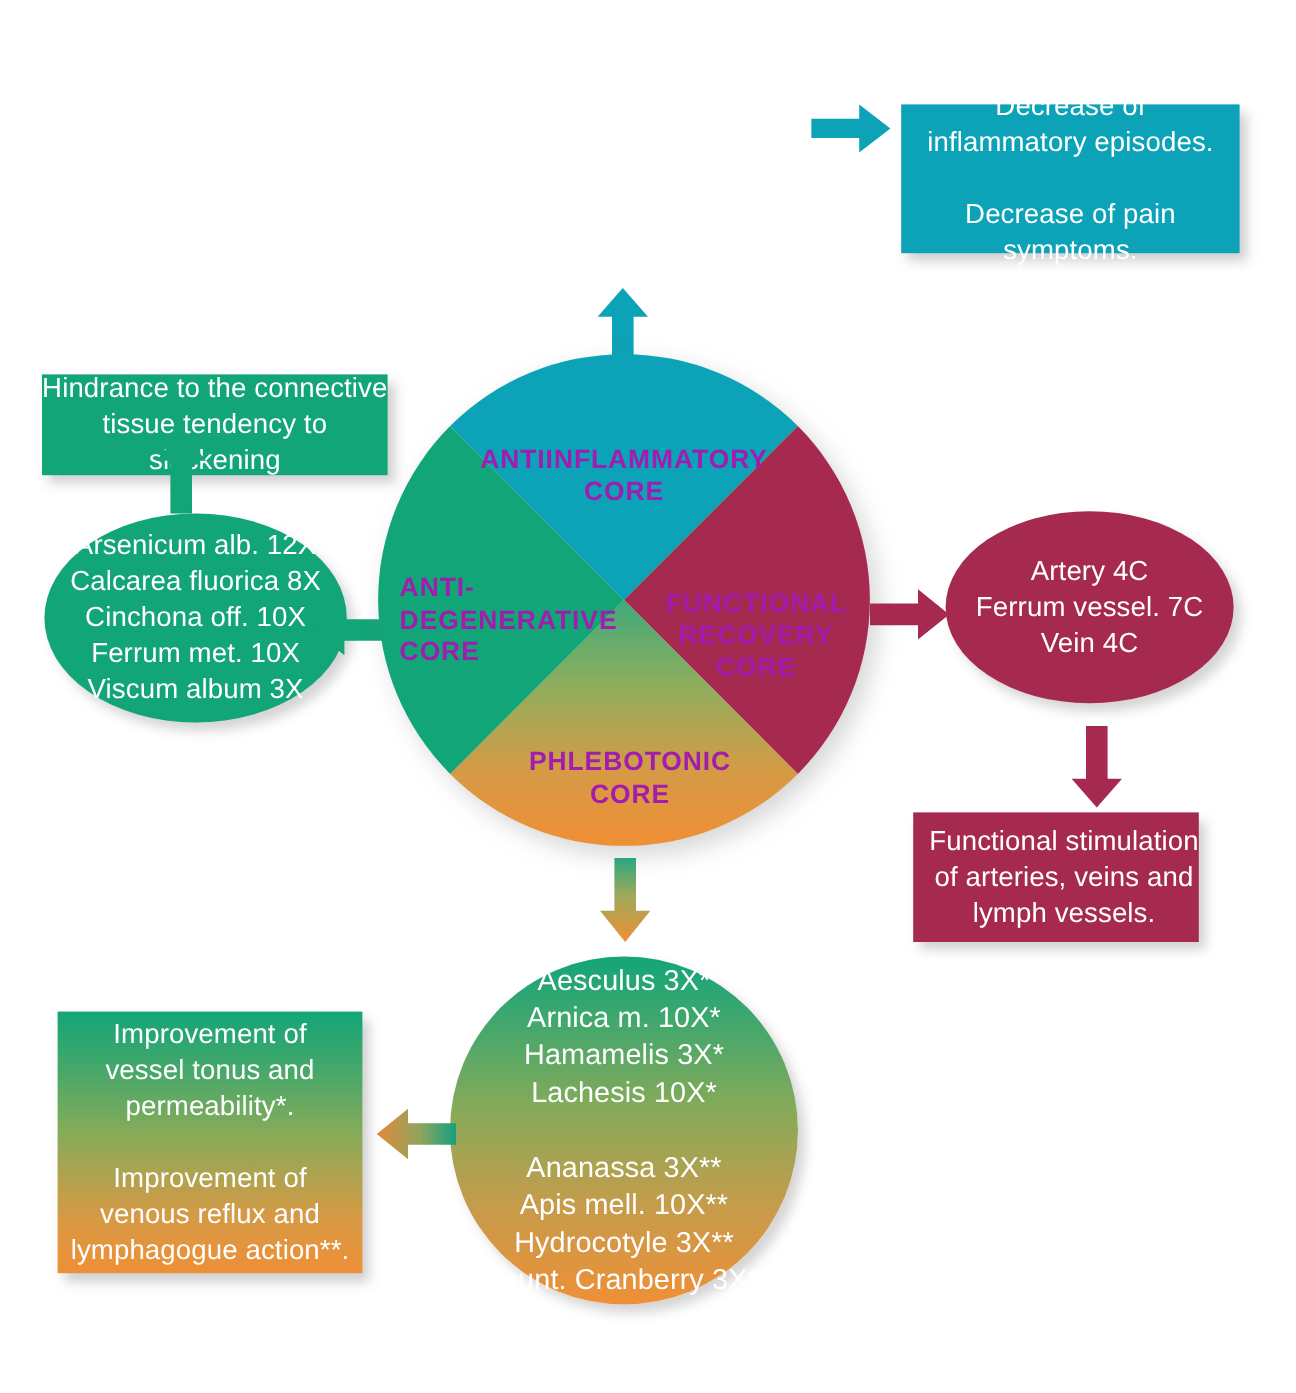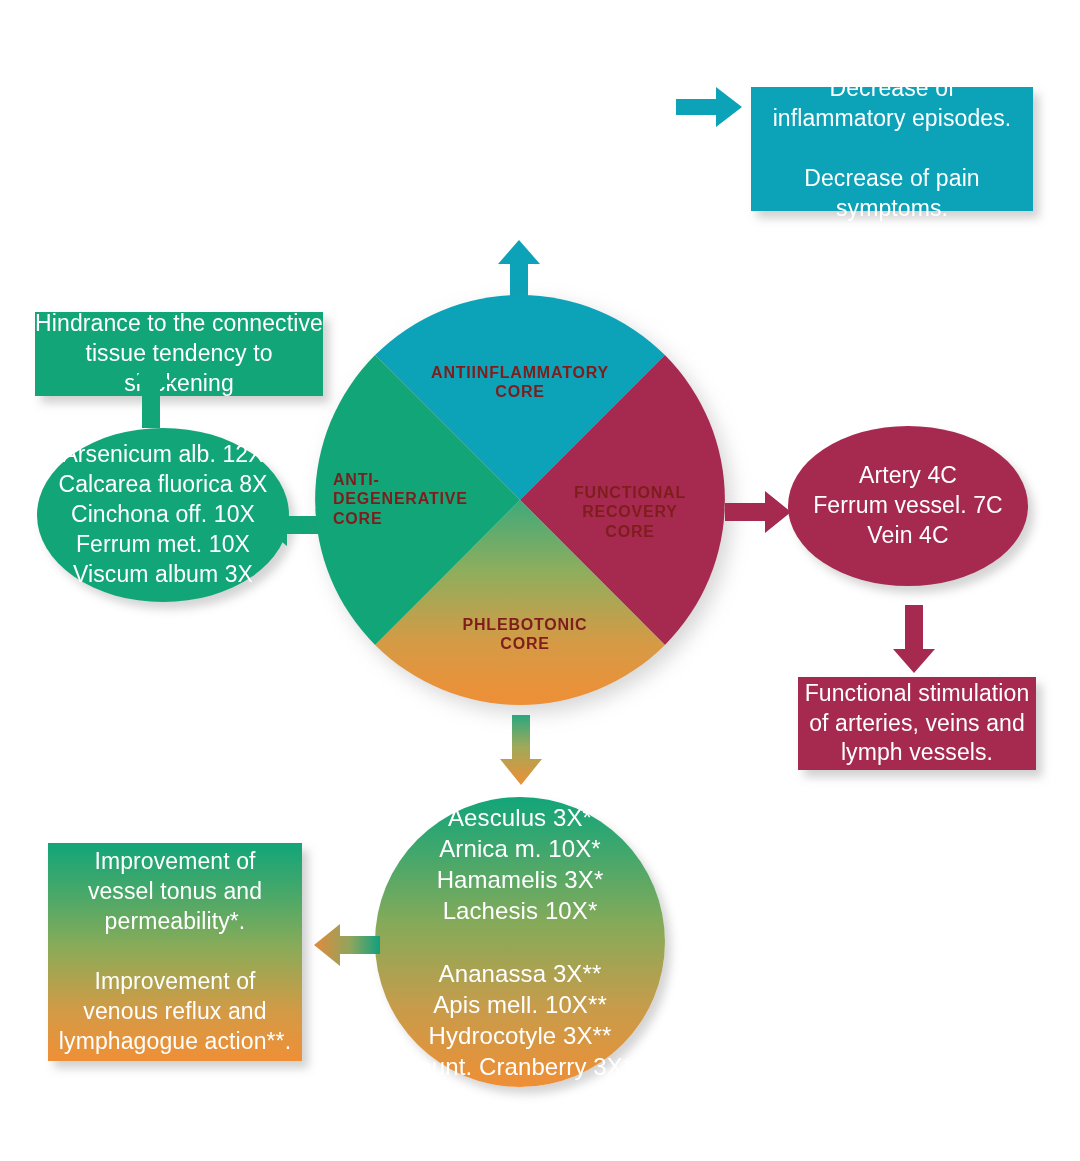--- a/index.html
+++ b/index.html
@@ -57,23 +57,23 @@
   #pie-wrap {
     position: absolute;
     left: 315px;
     top: 295px;
     width: 410px;
     height: 410px;
     filter: drop-shadow(7px 8px 10px rgba(120,120,120,.30));
   }
   .pie-label {
     position: absolute;
-    color: #7f1d1d;
+    color: #a21caf;
     font-weight: 700;
-    font-size: 16px;
+    font-size: 22px;
     letter-spacing: .8px;
     line-height: 1.22;
     text-align: center;
     white-space: pre-line;
     pointer-events: none;
   }
 
   
   .arrow { position: absolute; }
 </style>
@@ -166,21 +166,21 @@
   <div class="node ellipse fill-crim txt-generic" style="left:788px; top:426px; width:240px; height:160px;">
     <span>Artery 4C
 Ferrum vessel. 7C
 Vein  4C</span>
   </div>
 
   <svg class="arrow" style="left:889px; top:603px;" width="50" height="72" viewBox="0 0 50 72">
     <path d="M16 2 L16 46 L4 46 L25 70 L46 46 L34 46 L34 2 Z" fill="#a62a50"></path>
   </svg>
 
-  <div class="node box fill-crim txt-generic" style="left:798px; top:677px; width:238px; height:93px;">
+  <div class="node box fill-crim txt-generic" style="left:761px; top:677px; width:238px; height:108px;justify-content:flex-end;">
     <span>Functional stimulation
 of arteries, veins and
 lymph vessels.</span>
   </div>
 
   <svg class="arrow" style="left:495px; top:713px;" width="52" height="74" viewBox="0 0 52 74">
     <defs>
       <linearGradient id="gradArrowDown" x1="0" y1="0" x2="0" y2="1">
         <stop offset="0%" stop-color="#2aa77f"></stop>
         <stop offset="45%" stop-color="#9fa95a"></stop>

